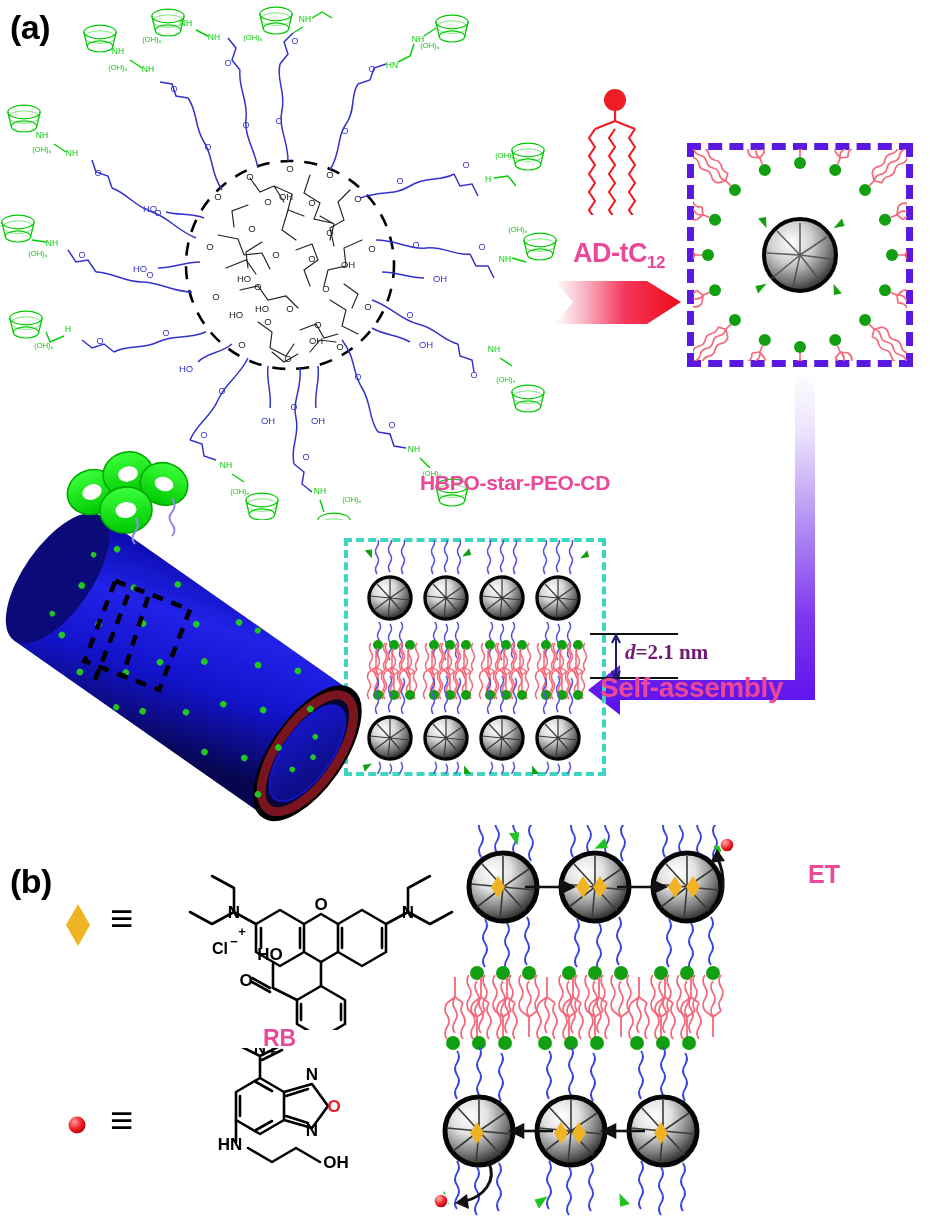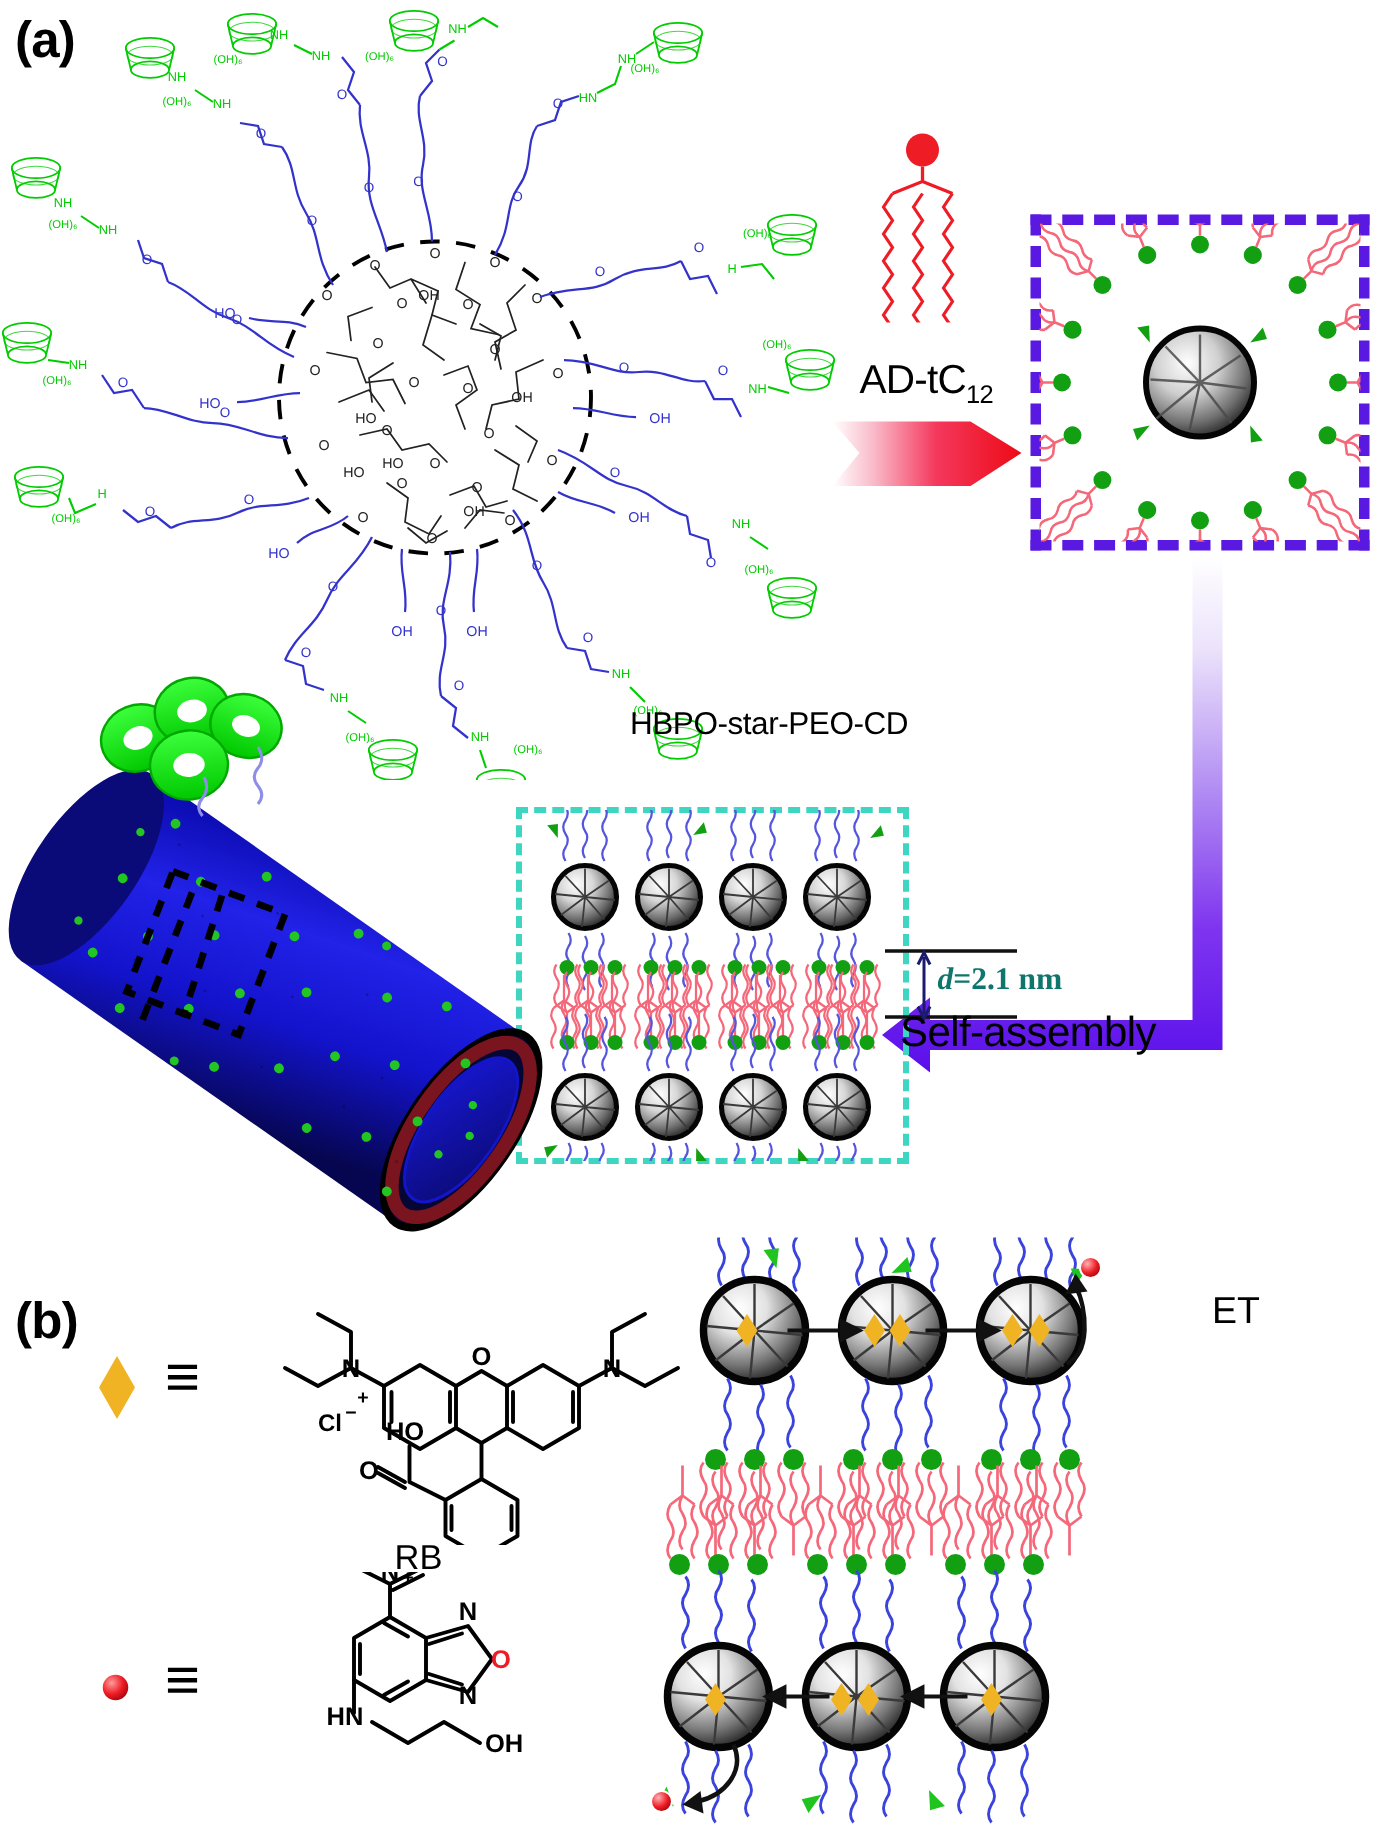--- a/index.html
+++ b/index.html
@@ -22,27 +22,27 @@
 
   .panel-label {
     font-family: "Liberation Sans", sans-serif;
     font-weight: bold;
     font-size: 34px;
     color: #000;
     letter-spacing: -0.5px;
   }
   .bold-sans {
     font-family: "Liberation Sans", sans-serif;
-    font-weight: normal;
-    color: #000000;
+    font-weight: bold;
+    color: #ec4899;
   }
   .serif-bold {
     font-family: "Liberation Serif", serif;
     font-weight: bold;
-    color: #0f766e;
+    color: #701a75;
   }
   #lbl-hbpo { left: 420px; top: 471px; font-size: 21px; letter-spacing: -0.3px; }
   #lbl-adtc12 { left: 573px; top: 238px; font-size: 27px; letter-spacing: -0.5px; }
   #lbl-adtc12 sub { font-size: 17px; }
   #lbl-selfassembly { left: 600px; top: 672px; font-size: 28px; letter-spacing: -0.4px;}
   #lbl-d { left: 625px; top: 640px; font-size: 21px; white-space: nowrap;}
   #lbl-d .ital { font-style: italic; }
   #lbl-et { left: 808px; top: 843px; font-size: 25px; letter-spacing: 0px; margin-top: 17px;}
   #lbl-rb { left: 263px; top: 1025px; font-size: 23px; text-align: center; }
   #lbl-nbd { left: 248px; top: 1180px; font-size: 23px; margin-top: 48px; }

